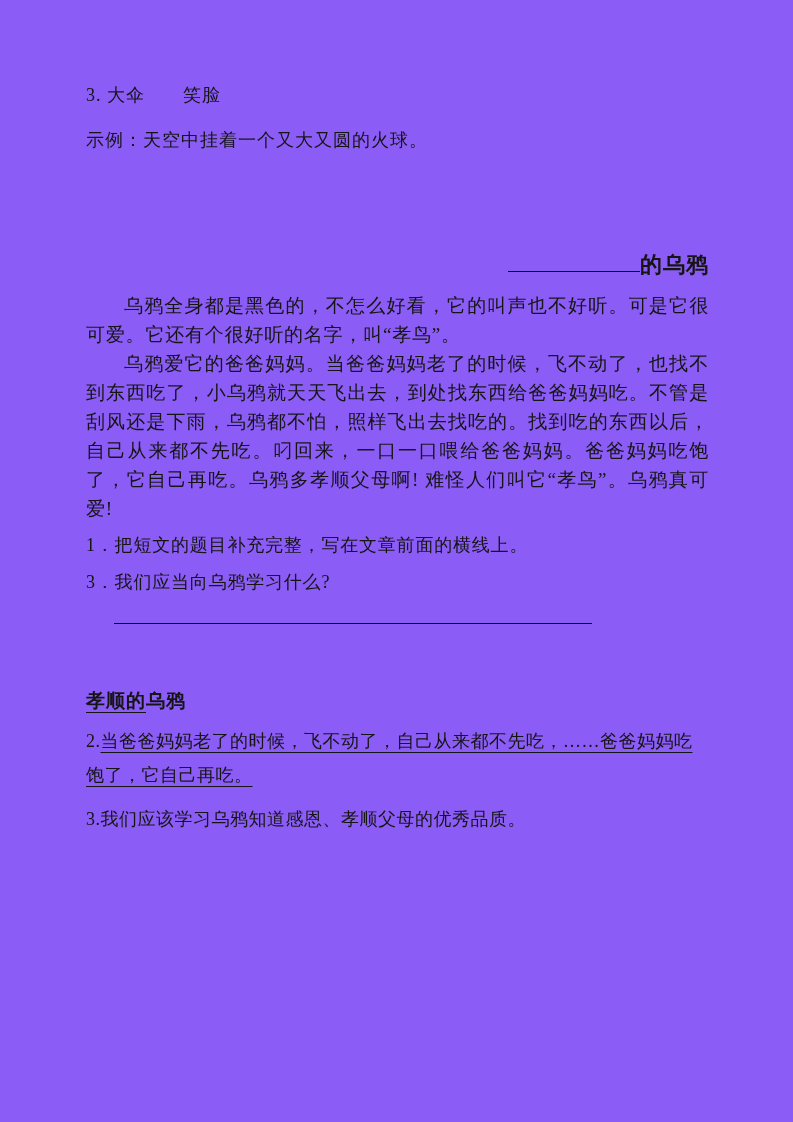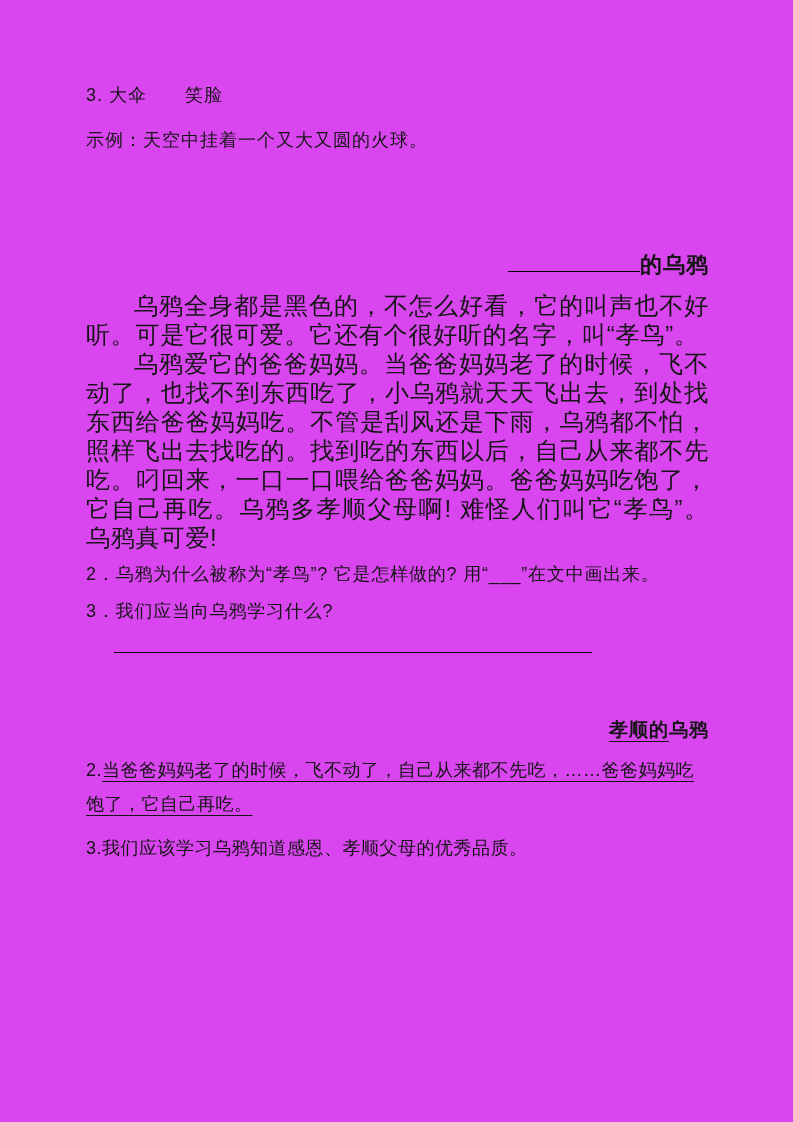--- a/index.html
+++ b/index.html
@@ -2,23 +2,23 @@
 <html><head>
 <meta charset="utf-8">
 <style>
   * { margin: 0; padding: 0; box-sizing: border-box; }
   html, body { background: #ffffff; }
   .page {
     position: relative;
     width: 793px;
     height: 1122px;
     margin: 0 auto;
-    background: #d946ef;
+    background: #8b5cf6;
     padding: 82px 84px 0 86px;
-    font-family: Liberation Sans, sans-serif;
+    font-family: Liberation Serif, serif;
     color: #151515;
     overflow: hidden;
   }
   .top-line {
     font-size: 18px;
     line-height: 26px;
     letter-spacing: 1px;
   }
   .top-line + .top-line { margin-top: 19px; }
 
@@ -32,21 +32,21 @@
   .blank-line {
     display: inline-block;
     width: 132px;
     height: 1.05em;
     border-bottom: 1.6px solid #000;
     vertical-align: baseline;
   }
 
   .passage {
     margin-top: 11px;
-    font-size: 24px;
+    font-size: 19px;
     line-height: 29px;
     letter-spacing: 0.8px;
     text-indent: 2em;
     text-align: justify;
   }
   .passage + .passage { margin-top: 0; }
 
   .question {
     font-size: 18px;
     line-height: 29px;
@@ -57,21 +57,21 @@
 
   .answer-blank {
     margin: 26px 0 0 28px;
     width: 478px;
     height: 0;
     border-bottom: 1.6px solid #000;
   }
 
   .answers-title {
     margin-top: 64px;
-    text-align: right;
+    text-align: left;
     font-size: 19px;
     font-weight: bold;
     letter-spacing: 1px;
   }
 
   .answer {
     font-size: 18px;
     line-height: 34px;
     letter-spacing: 0.5px;
     margin-top: 10px;
@@ -92,22 +92,22 @@
   <div class="top-line">3. 大伞　　笑脸</div>
 
   <div class="top-line">示例：天空中挂着一个又大又圆的火球。</div>
 
   <div class="reading-title"><span class="blank-line"></span><span>的乌鸦</span></div>
 
   <p class="passage">乌鸦全身都是黑色的，不怎么好看，它的叫声也不好听。可是它很可爱。它还有个很好听的名字，叫“孝鸟”。</p>
 
   <p class="passage">乌鸦爱它的爸爸妈妈。当爸爸妈妈老了的时候，飞不动了，也找不到东西吃了，小乌鸦就天天飞出去，到处找东西给爸爸妈妈吃。不管是刮风还是下雨，乌鸦都不怕，照样飞出去找吃的。找到吃的东西以后，自己从来都不先吃。叼回来，一口一口喂给爸爸妈妈。爸爸妈妈吃饱了，它自己再吃。乌鸦多孝顺父母啊! 难怪人们叫它“孝鸟”。乌鸦真可爱!</p>
 
+  <div class="question">1．把短文的题目补充完整，写在文章前面的横线上。</div>
 
-  <div class="question">2．乌鸦为什么被称为“孝鸟”? 它是怎样做的? 用“___”在文中画出来。</div>
 
   <div class="question">3．我们应当向乌鸦学习什么?</div>
 
   <div class="answer-blank"></div>
 
   <div class="answers-title"><span class="u">孝顺的</span><span>乌鸦</span></div>
 
 
   <div class="answer"><span>2.</span><span class="u">当爸爸妈妈老了的时候，飞不动了，自己从来都不先吃，……爸爸妈妈吃饱了，它自己再吃。</span></div>
 

